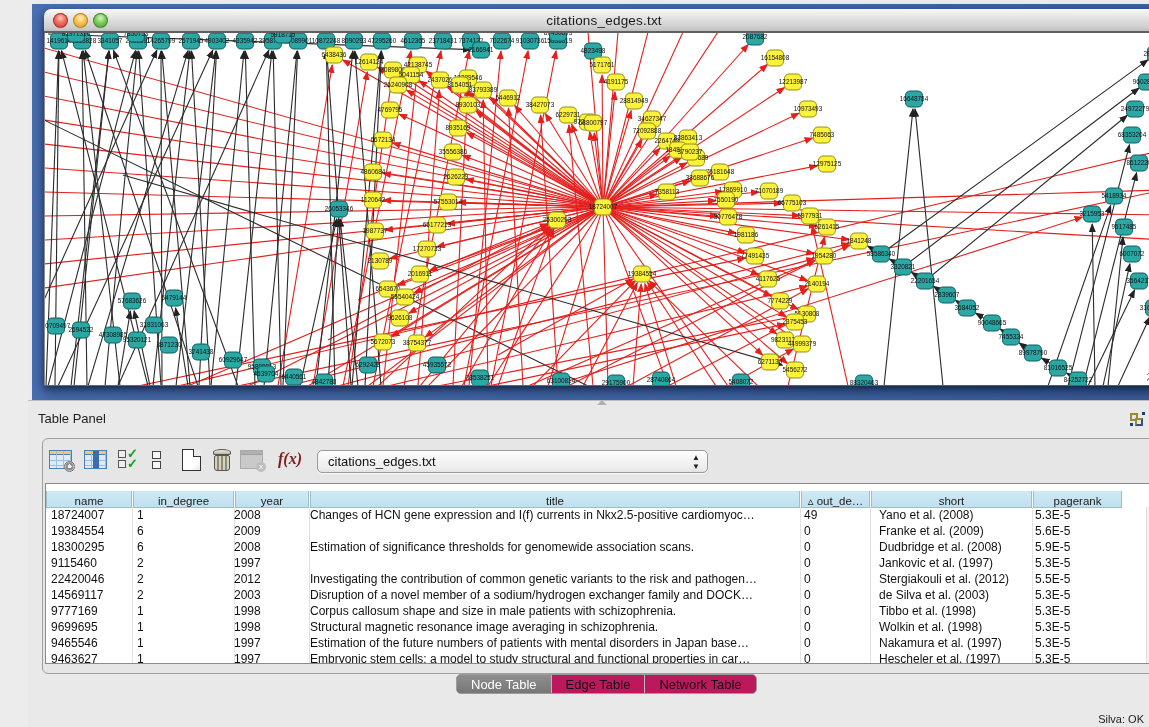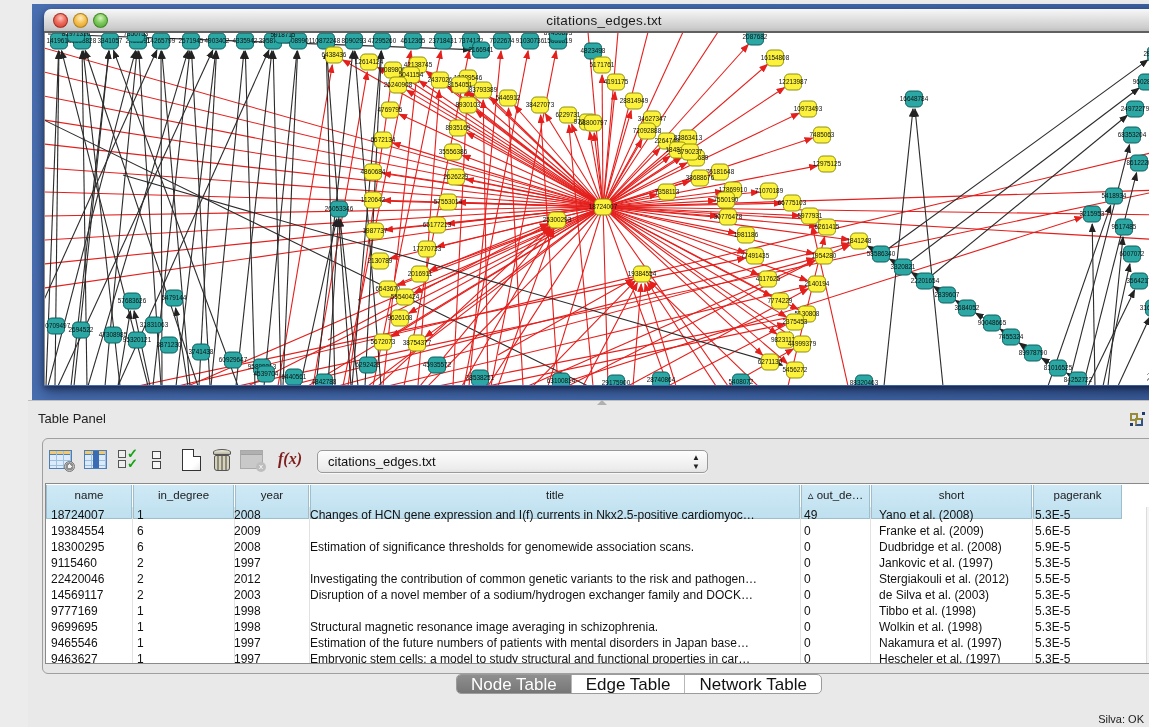--- a/index.html
+++ b/index.html
@@ -87,42 +87,42 @@
 #combo { position:absolute; left:268px; top:2px; width:391px; height:23px; border:1px solid #9a9a9a;
   border-radius:5px; background:linear-gradient(#fdfdfd,#ececec 85%,#e2e2e2);
   box-shadow:0 1px 1px rgba(255,255,255,.8); }
 #combo .txt { position:absolute; left:10px; top:3px; font-size:13px; color:#111; }
 #combo .arr { position:absolute; right:7px; top:2px; font-size:8px; color:#222; line-height:9px; }
 
 
 #dtable { position:absolute; left:2px; top:44px; width:1118px; height:181px;
   background:#fff; border:1px solid #8a8a8a; overflow:hidden; }
 #thead { position:absolute; left:0; top:0; width:1102px; height:23px; background:#fff; }
-.th { position:absolute; top:1px; height:34px; background:linear-gradient(#cfe9f6,#bfe0ef);
+.th { position:absolute; top:7px; height:17px; background:linear-gradient(#cfe9f6,#bfe0ef);
   border:1px solid #9dbecd; border-top:none; font-size:11.5px; color:#1a1a1a; text-align:center;
   line-height:21px; }
 #tbody { position:absolute; left:0; top:23px; width:1102px; bottom:0; font-size:12px; color:#111;
   background:
     linear-gradient(to right, transparent 0 86px, #e2e2e2 86px 87px, transparent 87px 188px, #e2e2e2 188px 189px,
       transparent 189px 263px, #e2e2e2 263px 264px, transparent 264px 754px, #e2e2e2 754px 755px,
       transparent 755px 824px, #e2e2e2 824px 825px, transparent 825px 986px, #e2e2e2 986px 987px,
       transparent 987px); }
 .tr { position:relative; height:16px; line-height:16px; white-space:nowrap; }
 .tr span { position:absolute; overflow:hidden; }
 .c0 { left:5px; width:80px; } .c1 { left:91px; width:95px; } .c2 { left:188px; width:74px; }
 .c3 { left:264px; width:489px; } .c4 { left:758px; width:65px; } .c5 { left:833px; width:152px; }
 .c6 { left:989px; width:85px; }
 #vscroll { position:absolute; right:1px; top:23px; bottom:0; width:15px; background:#f4f4f4;
   border-left:1px solid #dcdcdc; }
 #vthumb { position:absolute; left:3px; top:2px; width:9px; height:18px; border-radius:5px; background:#c3c3c3; }
 
 
 #tabs { position:absolute; left:428px; top:273px; height:20px; display:flex;
-  border:1px solid #9b9b9b; border-radius:5px; overflow:hidden; background:#ffffff;
-  font-size:17px; color:#111; }
+  border:1px solid #9b9b9b; border-radius:5px; overflow:hidden; background:#be185d;
+  font-size:13px; color:#111; }
 #tabs .seg { padding:0 14px; line-height:19px; }
 #tabs .sel { background:linear-gradient(#8f8f8f,#767676); color:#fff; }
 #tabs .seg + .seg { border-left:1px solid #b7b7b7; }
 
 #mem { position:absolute; right:29px; top:312px; font-size:11px; color:#222; }
 #memdot { position:absolute; right:11px; top:310px; width:12px; height:12px; border-radius:50%;
   background:#3fbc3f; border:1px solid #2a2a2a; }
 </style></head>
 <body>
 <div id="stage">
@@ -761,20 +761,21 @@
               <span class="c2">2003</span>
               <span class="c3">Disruption of a novel member of a sodium/hydrogen exchanger family and DOCK…</span>
               <span class="c4">0</span>
               <span class="c5">de Silva et al. (2003)</span>
               <span class="c6">5.3E‑5</span>
             </div>
 <div class="tr">
               <span class="c0">9777169</span>
               <span class="c1">1</span>
               <span class="c2">1998</span>
+              <span class="c3">Corpus callosum shape and size in male patients with schizophrenia.</span>
               <span class="c4">0</span>
               <span class="c5">Tibbo et al. (1998)</span>
               <span class="c6">5.3E‑5</span>
             </div>
 <div class="tr">
               <span class="c0">9699695</span>
               <span class="c1">1</span>
               <span class="c2">1998</span>
               <span class="c3">Structural magnetic resonance image averaging in schizophrenia.</span>
               <span class="c4">0</span>

